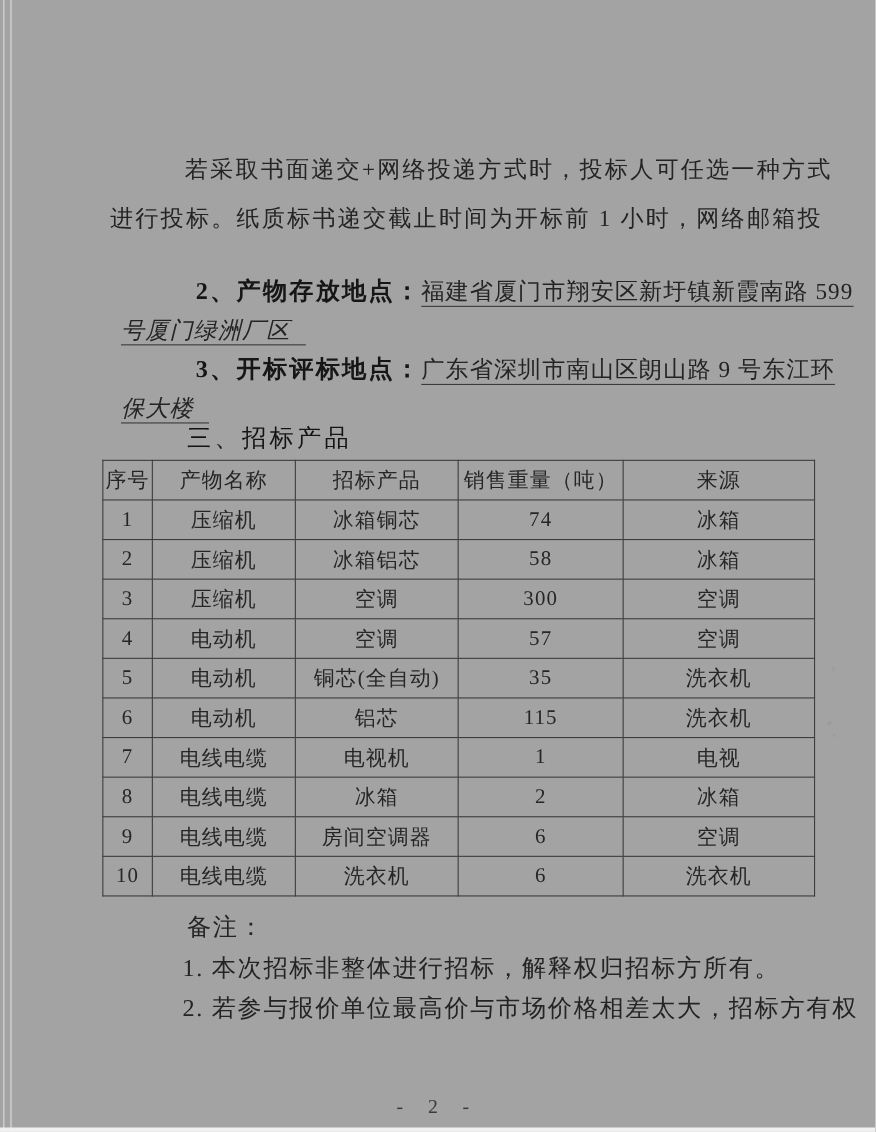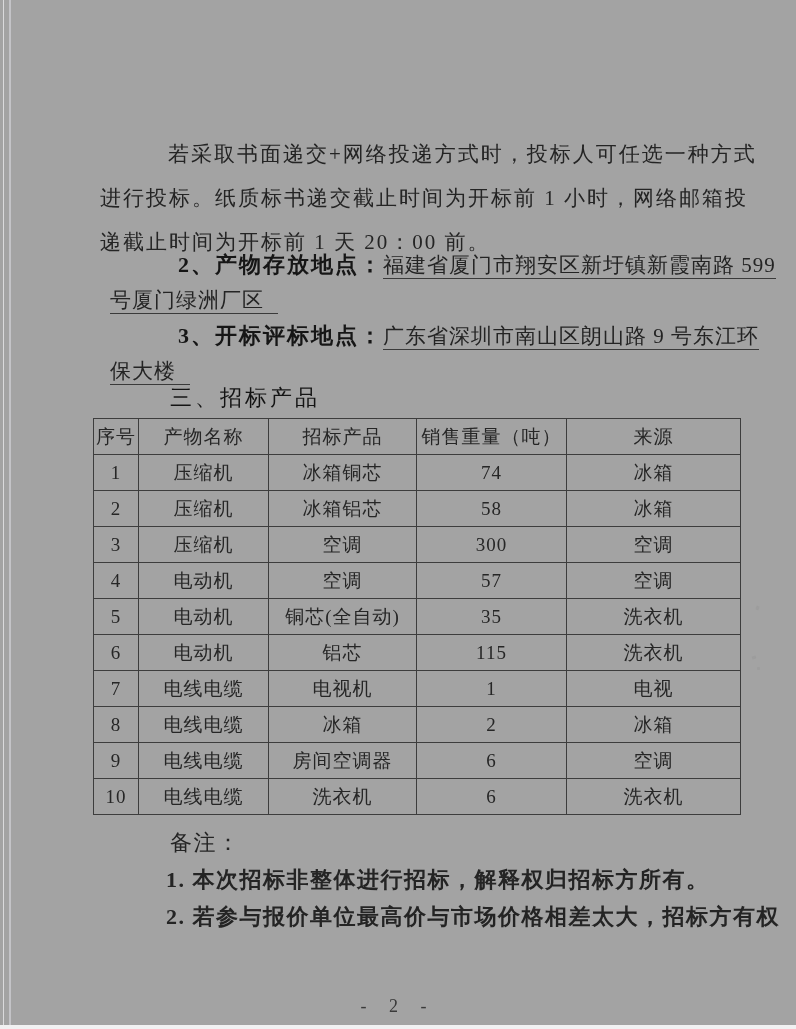--- a/index.html
+++ b/index.html
@@ -25,21 +25,21 @@
   .para{position:absolute;left:100px;top:132px;width:612px;line-height:44px;
         font-size:21px;letter-spacing:2px;white-space:nowrap;}
   .para .indent{padding-left:68px;}
 
   
   .loc{position:absolute;left:100px;top:247px;width:640px;line-height:35px;
        font-size:21px;letter-spacing:1px;white-space:nowrap;margin-left:10px;}
   .loc .indent{padding-left:68px;}
   .loc .lbl{font-weight:700;font-size:22px;letter-spacing:2px;color:#161616;}
   .u{border-bottom:1.5px solid #3a3a3a;padding-bottom:1px;}
-  .u.tail{padding-right:14px;}
+  .u.tail{padding-right:14px;font-style:italic;}
 
   
   .sec-title{position:absolute;left:170px;top:383px;font-size:22px;font-weight:400;
              letter-spacing:3px;color:#141414;white-space:nowrap;}
 
   
   table.products{
     position:absolute;left:93px;top:418px;
     width:647px;border-collapse:collapse;table-layout:fixed;
     font-size:19px;color:#262626;
@@ -50,42 +50,41 @@
     font-weight:400;letter-spacing:1px;
     padding:0;overflow:hidden;white-space:nowrap;
   }
   table.products thead tr{height:36px;}
   table.products tbody tr{height:36px;}
 
   
   .notes{position:absolute;left:100px;top:824px;width:640px;line-height:37px;
          font-size:22px;letter-spacing:1.5px;white-space:nowrap;}
   .notes .indent{padding-left:70px;}
-  .notes .indent2{padding-left:66px;font-weight:bold;}
+  .notes .indent2{padding-left:66px;}
 
   
   .page-num{position:absolute;left:0;top:996px;width:796px;text-align:center;
             font-size:18px;letter-spacing:9px;color:#3a3a3a;}
 </style>
 </head>
 <body>
 
 <div class="page">
 
   <div class="edge-line-1"></div>
   <div class="edge-line-2"></div>
   <div class="bottom-strip"></div>
   <div class="speck s1"></div>
   <div class="speck s2"></div>
   <div class="speck s3"></div>
 
   <div class="para">
     <div class="indent">若采取书面递交+网络投递方式时，投标人可任选一种方式</div>
     <div>进行投标。纸质标书递交截止时间为开标前 1 小时，网络邮箱投</div>
-    <div>递截止时间为开标前 1 天 20：00 前。</div>
   </div>
 
   <div class="loc">
     <div class="indent">
       <span class="lbl">2、产物存放地点：</span><span class="u">福建省厦门市翔安区新圩镇新霞南路 599</span>
     </div>
     <div>
       <span class="u tail">号厦门绿洲厂区</span>
     </div>
     <div class="indent">

